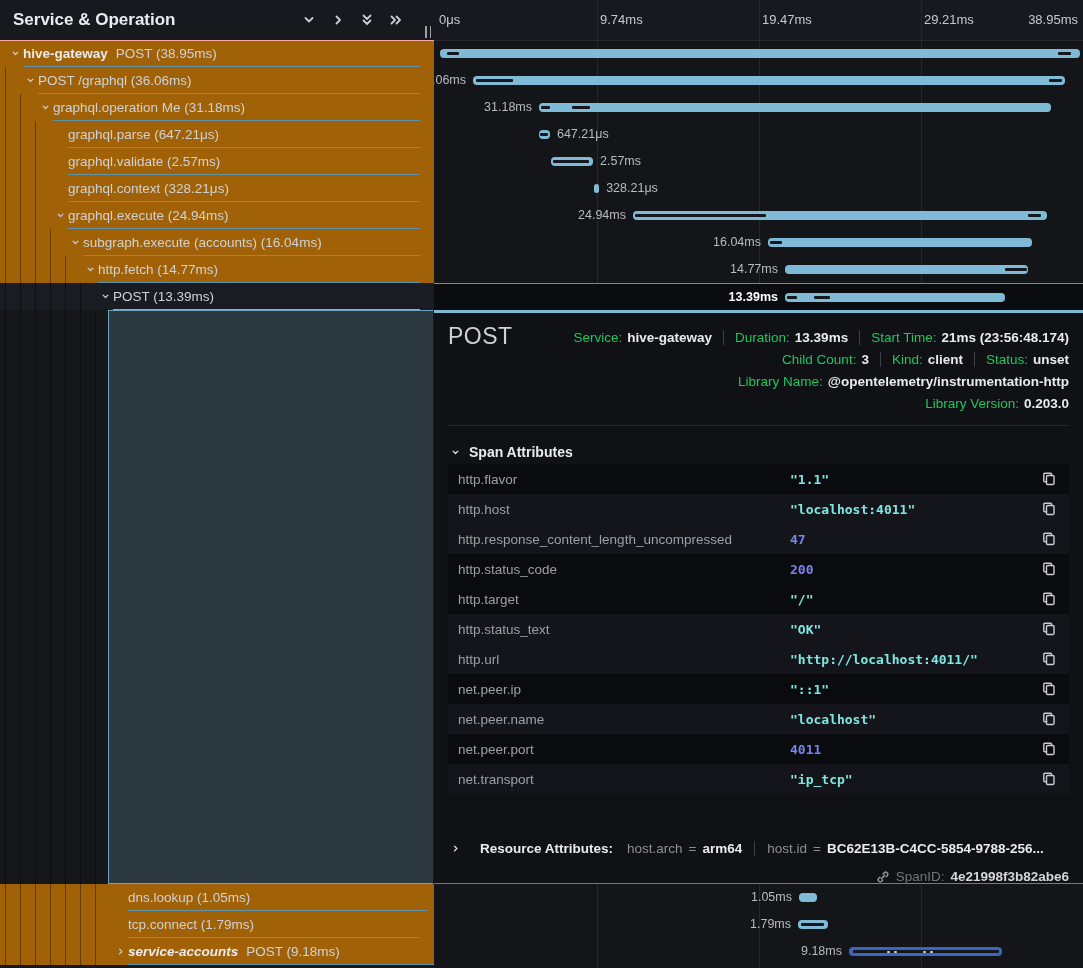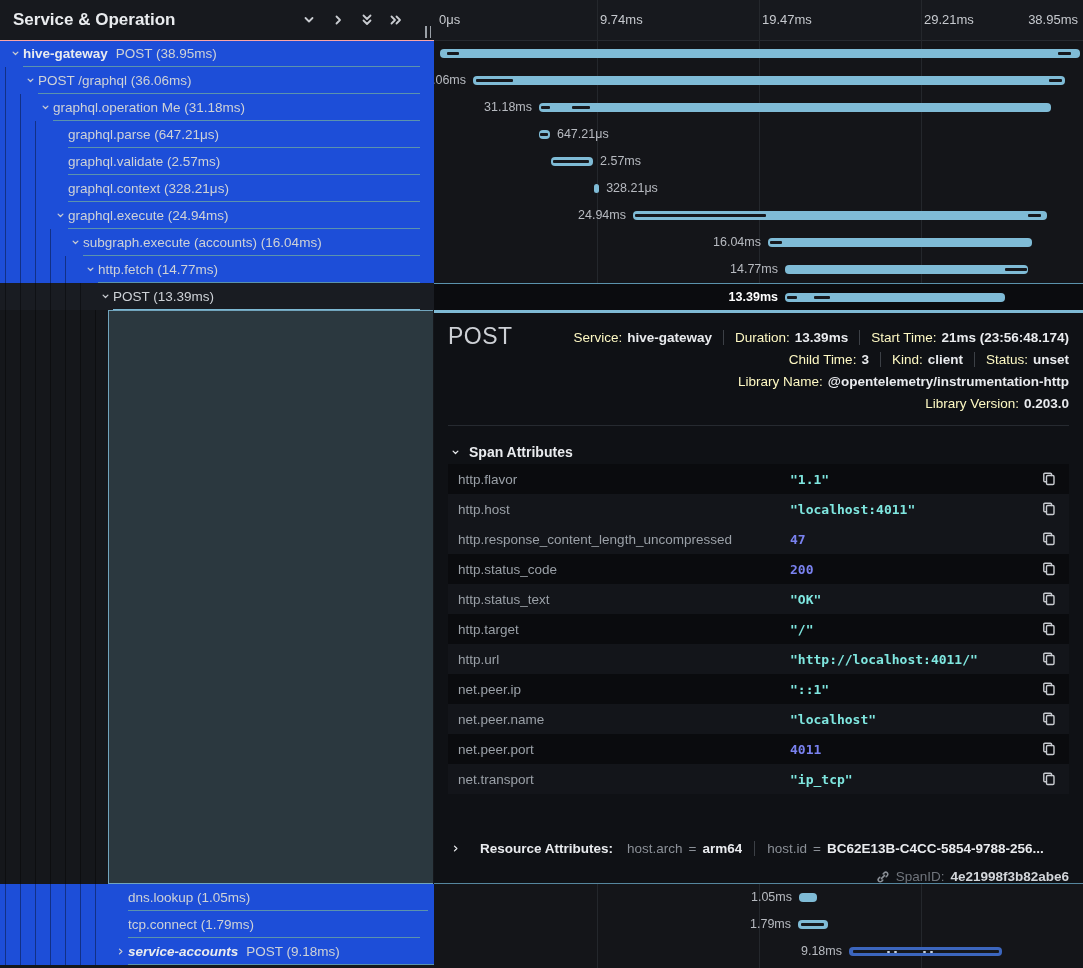--- a/index.html
+++ b/index.html
@@ -29,21 +29,21 @@
   .tick.t1{left:166px;}
   .tick.t2{left:328px;}
   .tick.t3{left:490px;}
   .tick.t4{right:5px;}
 
   
   .grid{position:absolute;top:0;left:0;width:649px;height:968px;z-index:1;}
   .gridline{position:absolute;top:0;width:1px;height:968px;background:#24272c;}
 
   
-  .tree-row{position:absolute;left:0;width:434px;height:27px;background:#1d4ed8;z-index:3;}
+  .tree-row{position:absolute;left:0;width:434px;height:27px;background:#a16207;z-index:3;}
   .tree-row.selected{background:#191c22;}
   .guide{position:absolute;top:0;width:1px;height:27px;background:rgba(0,0,0,0.38);}
   .tree-toggle{position:absolute;top:0;width:14px;height:27px;display:flex;align-items:center;justify-content:center;background:none;border:none;padding:0;color:#c9ccd1;cursor:pointer;}
   .tree-toggle .icon{width:11px;height:11px;}
   .tree-label{position:absolute;top:0;line-height:27px;font-size:13.5px;color:#ced2d7;white-space:nowrap;}
   .svc-name{font-weight:bold;color:#e9ebee;margin-right:8px;}
   .svc-name.italic{font-style:italic;}
   .tree-sep{position:absolute;bottom:0;height:1px;right:14px;background:#5b93ad;}
   .tree-row.selected .tree-sep{background:#7eb9d4;}
 
@@ -61,21 +61,21 @@
   .bar-label{position:absolute;top:0;line-height:27px;font-size:12.5px;color:#b7bac0;white-space:nowrap;}
   .bar-label.sel{color:#ffffff;font-weight:bold;}
 
   
   .detail-panel{position:absolute;left:0;top:310px;width:649px;height:574px;background:#0f1115;border-top:3px solid #7eb9d4;border-bottom:1px solid #55869e;box-sizing:border-box;z-index:3;}
   .dp-title{position:absolute;left:14px;top:10px;font-size:23px;font-weight:500;color:#cdd0d5;letter-spacing:0.5px;}
   .dp-meta{position:absolute;right:14px;top:13px;display:flex;flex-direction:column;align-items:flex-end;}
   .meta-line{height:22px;display:flex;align-items:center;}
   .meta-item{display:inline-flex;align-items:center;font-size:13.5px;}
   .meta-item + .meta-item{border-left:1px solid #3c4046;padding-left:11px;margin-left:11px;}
-  .meta-item .lab{color:#fef9c3;margin-right:5px;}
+  .meta-item .lab{color:#22c55e;margin-right:5px;}
   .meta-item .val{color:#e9ebee;font-weight:bold;}
   .dp-divider{position:absolute;left:14px;right:14px;top:112px;height:1px;background:#262a30;}
   .dp-section{position:absolute;left:16px;top:131px;display:flex;align-items:center;gap:8px;background:none;border:none;padding:0;cursor:pointer;}
   .dp-section .icon{width:11px;height:11px;color:#e9ebee;}
   .dp-section .sec-title{font-size:14px;font-weight:bold;color:#e9ebee;}
 
   .attr-table{position:absolute;left:14px;right:14px;top:151px;}
   .attr-row{display:flex;align-items:center;height:30px;}
   .attr-row.odd{background:#0a0b0e;}
   .attr-row.even{background:#13151a;}
@@ -409,21 +409,21 @@
             <span class="lab">Duration:</span>
             <span class="val">13.39ms</span>
           </span>
           <span class="meta-item">
             <span class="lab">Start Time:</span>
             <span class="val">21ms (23:56:48.174)</span>
           </span>
         </div>
         <div class="meta-line">
           <span class="meta-item">
-            <span class="lab">Child Time:</span>
+            <span class="lab">Child Count:</span>
             <span class="val">3</span>
           </span>
           <span class="meta-item">
             <span class="lab">Kind:</span>
             <span class="val">client</span>
           </span>
           <span class="meta-item">
             <span class="lab">Status:</span>
             <span class="val">unset</span>
           </span>
@@ -484,33 +484,33 @@
         <div class="attr-row odd">
           <span class="attr-key">http.status_code</span>
           <span class="attr-value number">200</span>
           <button class="copy-btn"><span class="icon">
               <svg viewBox="0 0 16 16">
                 <rect x="5.5" y="4.5" width="7.5" height="9" rx="1.2"></rect>
                 <path d="M10.5 4.5V3.2a1 1 0 0 0-1-1H3.8a1 1 0 0 0-1 1v6.6a1 1 0 0 0 1 1h1.7"></path>
               </svg>
             </span></button>
         </div>
+        <div class="attr-row odd">
+          <span class="attr-key">http.target</span>
+          <span class="attr-value string">"/"</span>
+          <button class="copy-btn"><span class="icon">
+              <svg viewBox="0 0 16 16">
+                <rect x="5.5" y="4.5" width="7.5" height="9" rx="1.2"></rect>
+                <path d="M10.5 4.5V3.2a1 1 0 0 0-1-1H3.8a1 1 0 0 0-1 1v6.6a1 1 0 0 0 1 1h1.7"></path>
+              </svg>
+            </span></button>
+        </div>
         <div class="attr-row even">
           <span class="attr-key">http.status_text</span>
           <span class="attr-value string">"OK"</span>
-          <button class="copy-btn"><span class="icon">
-              <svg viewBox="0 0 16 16">
-                <rect x="5.5" y="4.5" width="7.5" height="9" rx="1.2"></rect>
-                <path d="M10.5 4.5V3.2a1 1 0 0 0-1-1H3.8a1 1 0 0 0-1 1v6.6a1 1 0 0 0 1 1h1.7"></path>
-              </svg>
-            </span></button>
-        </div>
-        <div class="attr-row odd">
-          <span class="attr-key">http.target</span>
-          <span class="attr-value string">"/"</span>
           <button class="copy-btn"><span class="icon">
               <svg viewBox="0 0 16 16">
                 <rect x="5.5" y="4.5" width="7.5" height="9" rx="1.2"></rect>
                 <path d="M10.5 4.5V3.2a1 1 0 0 0-1-1H3.8a1 1 0 0 0-1 1v6.6a1 1 0 0 0 1 1h1.7"></path>
               </svg>
             </span></button>
         </div>
         <div class="attr-row even">
           <span class="attr-key">http.url</span>
           <span class="attr-value string">"http://localhost:4011/"</span>

